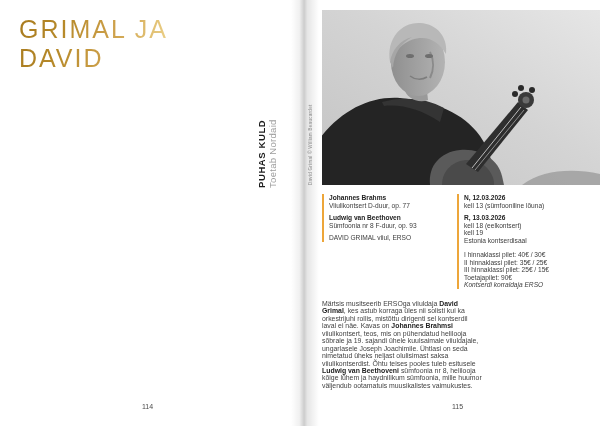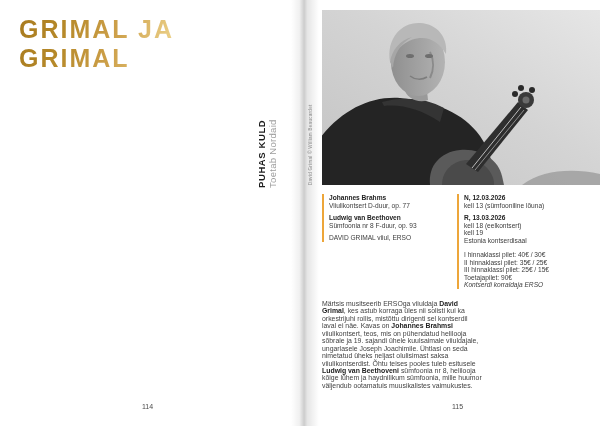--- a/index.html
+++ b/index.html
@@ -18,21 +18,21 @@
     background:linear-gradient(to right,
       rgba(0,0,0,0) 0%, rgba(0,0,0,0.06) 30%, rgba(0,0,0,0.20) 47%,
       rgba(0,0,0,0.10) 58%, rgba(0,0,0,0) 100%);
     pointer-events:none;
   }
 
   
   .title {
     position:absolute; left:19px; top:15px;
     font-size:25px; line-height:29px; letter-spacing:2px;
-    font-weight:700;
+    font-weight:400;
     background:linear-gradient(105deg, #a87b1f 0%, #b78a2a 30%, #cda04a 60%, #ecd189 95%);
     -webkit-background-clip:text; background-clip:text;
     color:transparent;
     white-space:nowrap;
   }
 
   .vertical-brand {
     position:absolute; left:256px; top:188px;
     transform:rotate(-90deg); transform-origin:0 0;
     white-space:nowrap; line-height:11px;
@@ -87,21 +87,21 @@
   }
   .body-text b { color:#222; }
 </style>
 </head>
 <body>
 
 <div class="gutter"></div>
 
 <div class="title">
   <div>GRIMAL JA</div>
-  <div>GRIMAL</div>
+  <div>DAVID</div>
 </div>
 
 <div class="vertical-brand">
   <div class="brand">PUHAS KULD</div>
   <div class="tagline">Toetab Nordaid</div>
 </div>
 
 <div class="pagenum pagenum-left">114</div>
 
 <div class="photo">

